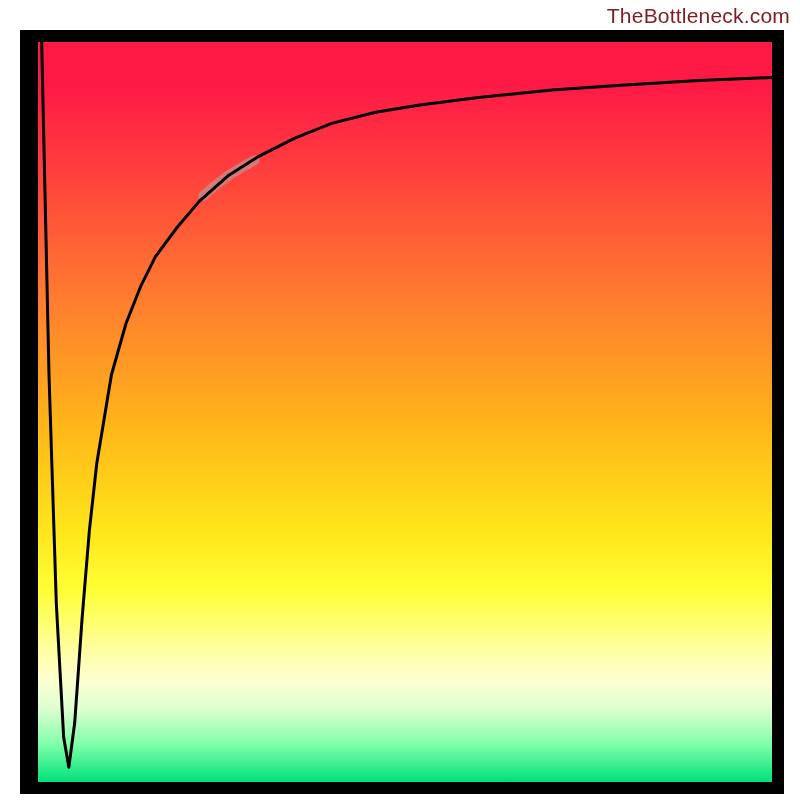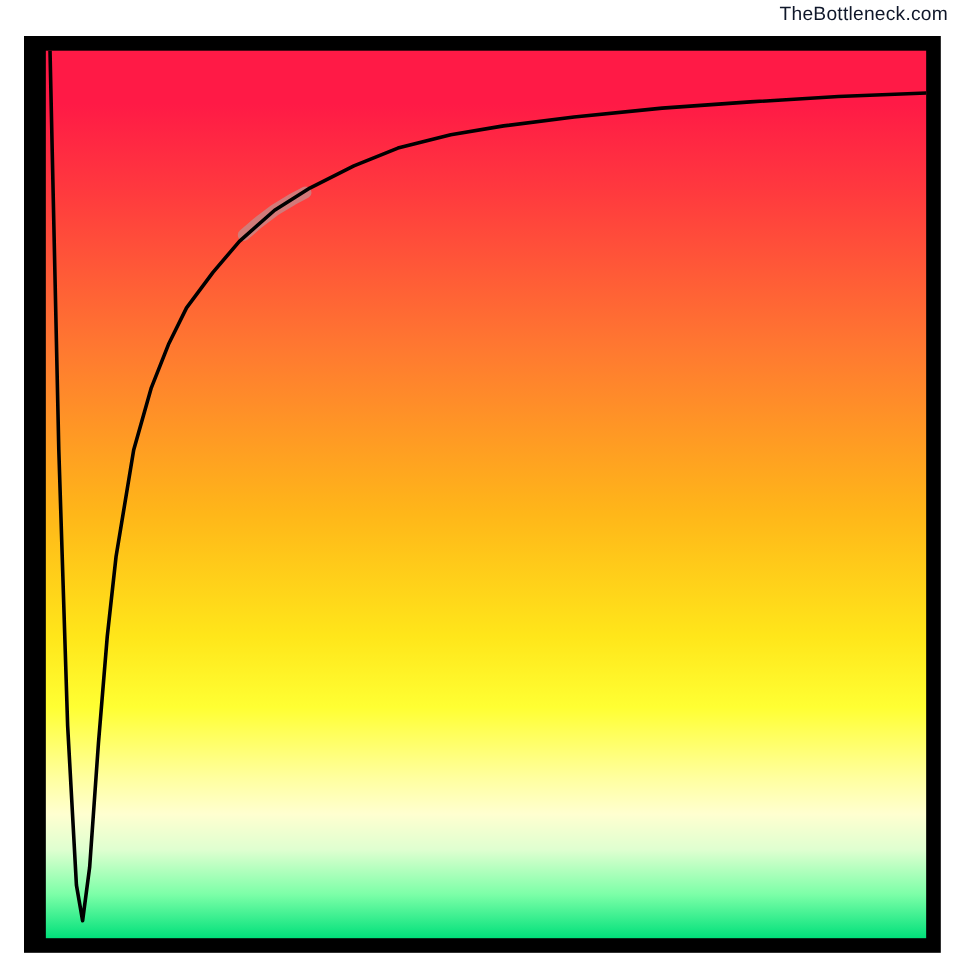--- a/index.html
+++ b/index.html
@@ -12,22 +12,22 @@
   }
   .stage {
     position: relative;
     width: 800px;
     height: 800px;
   }
   .watermark {
     position: absolute;
     top: 4px;
     right: 10px;
-    color: #0f172a;
-    font-size: 16px;
+    color: #7f1d1d;
+    font-size: 21px;
     font-weight: 400;
     letter-spacing: 0.2px;
     z-index: 3;
     text-align: right;
   }
   .frame {
     position: absolute;
     left: 20px;
     top: 30px;
     width: 764px;

